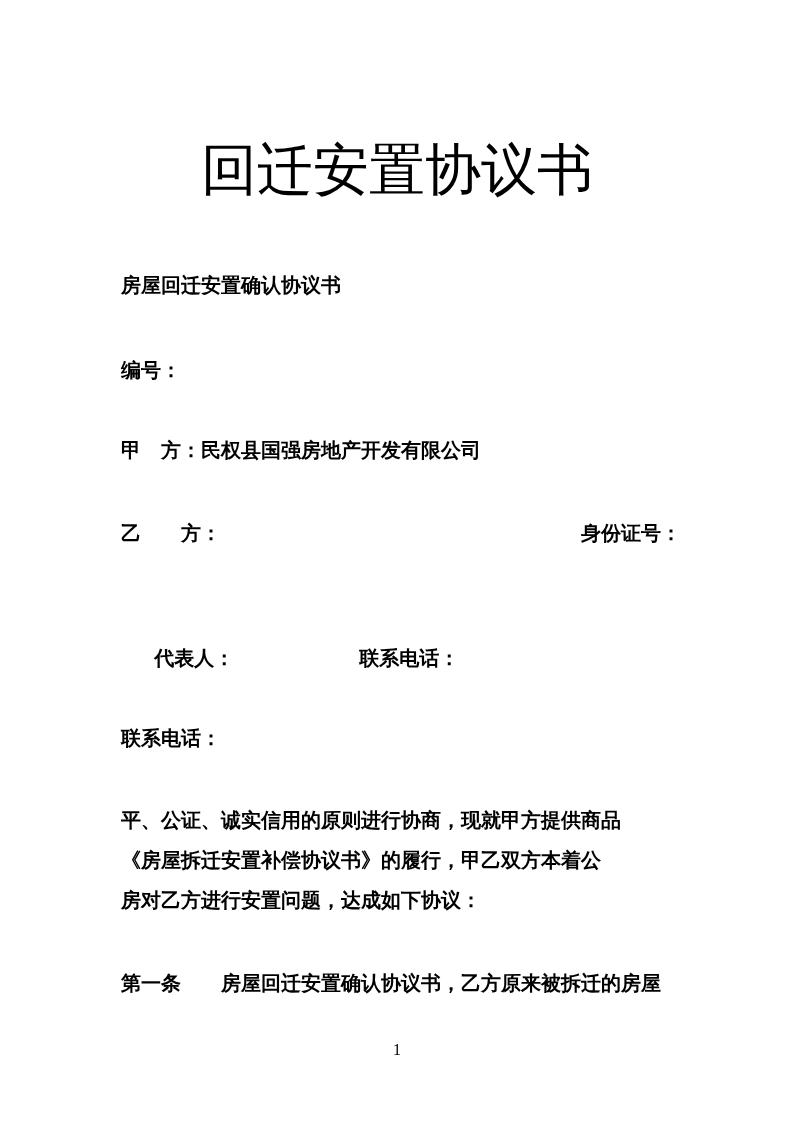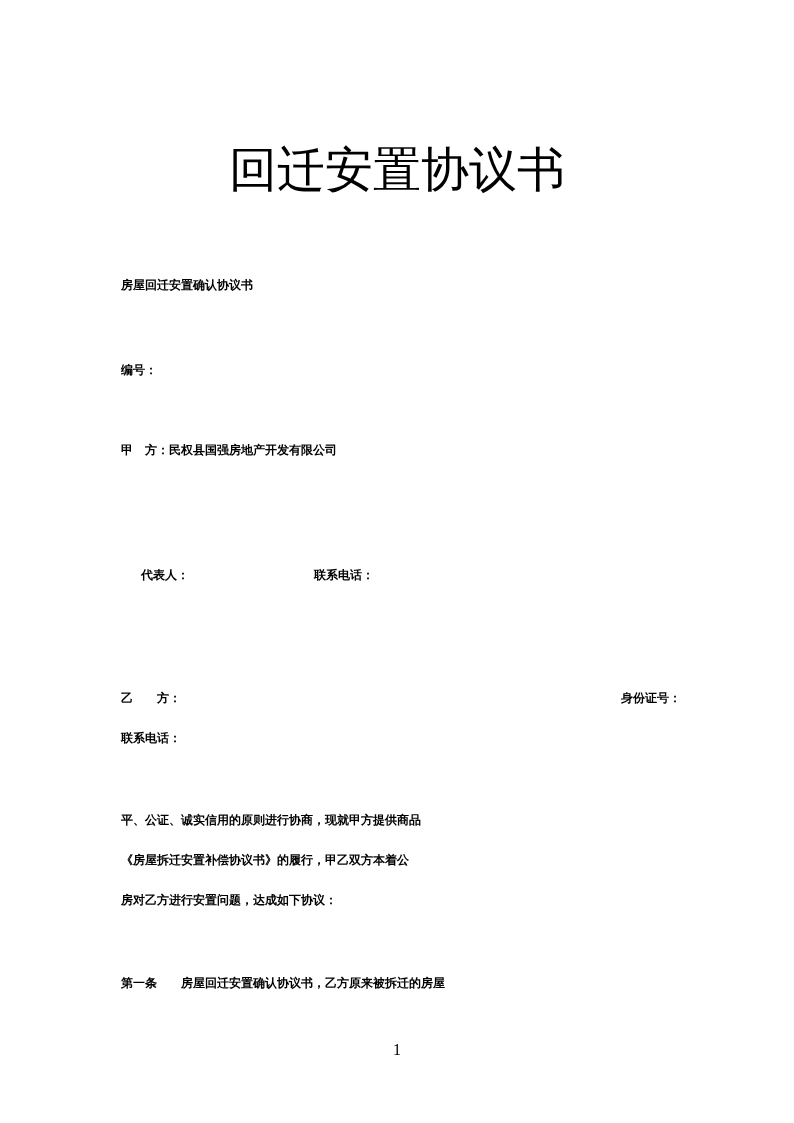--- a/index.html
+++ b/index.html
@@ -15,34 +15,34 @@
     color: #000000;
     overflow: hidden;
     box-sizing: border-box;
   }
   .doc-title {
     margin: 0;
     padding-top: 134px;
     width: 794px;
     text-align: center;
     font-family: "Liberation Serif", "DejaVu Serif", serif;
-    font-size: 48px;
+    font-size: 56px;
     font-weight: 400;
     line-height: 72px;
     white-space: pre-wrap;
   }
   .content {
     position: absolute;
     left: 121px;
     top: 0;
     width: 560px;
   }
   .bodyline {
     font-family: "Liberation Sans", "DejaVu Sans", sans-serif;
-    font-size: 12px;
+    font-size: 20px;
     font-weight: 700;
     line-height: 40px;
     white-space: pre-wrap;
   }
   .subtitle        { margin-top: 265px; }  
   .line-number     { margin-top: 45px; }
   .line-party-a    { margin-top: 40px; }
   .line-rep        { margin-top: 45px; }
   .line-rep .gap   { display: inline-block; width: 125px; }
   .line-party-b    { margin-top: 43px; display: flex; justify-content: space-between; }
@@ -69,27 +69,27 @@
   <h1 class="doc-title">回迁安置协议书</h1>
 
   <div class="content">
 
     <div class="bodyline subtitle">房屋回迁安置确认协议书</div>
 
     <div class="bodyline line-number">编号：</div>
 
     <div class="bodyline line-party-a">甲　方：民权县国强房地产开发有限公司</div>
 
-    <div class="bodyline line-rep">
-      <span>代表人：</span><span class="gap"></span><span>联系电话：</span>
-    </div>
-
     <div class="bodyline line-party-b">
       <span>乙　　方：</span>
       <span>身份证号：</span>
+    </div>
+
+    <div class="bodyline line-rep">
+      <span>代表人：</span><span class="gap"></span><span>联系电话：</span>
     </div>
 
     <div class="bodyline line-phone-b">联系电话：</div>
 
 
     <div class="para-body">
       <div class="bodyline">平、公证、诚实信用的原则进行协商，现就甲方提供商品</div>
       <div class="bodyline">《房屋拆迁安置补偿协议书》的履行，甲乙双方本着公</div>
       <div class="bodyline">房对乙方进行安置问题，达成如下协议：</div>
     </div>

